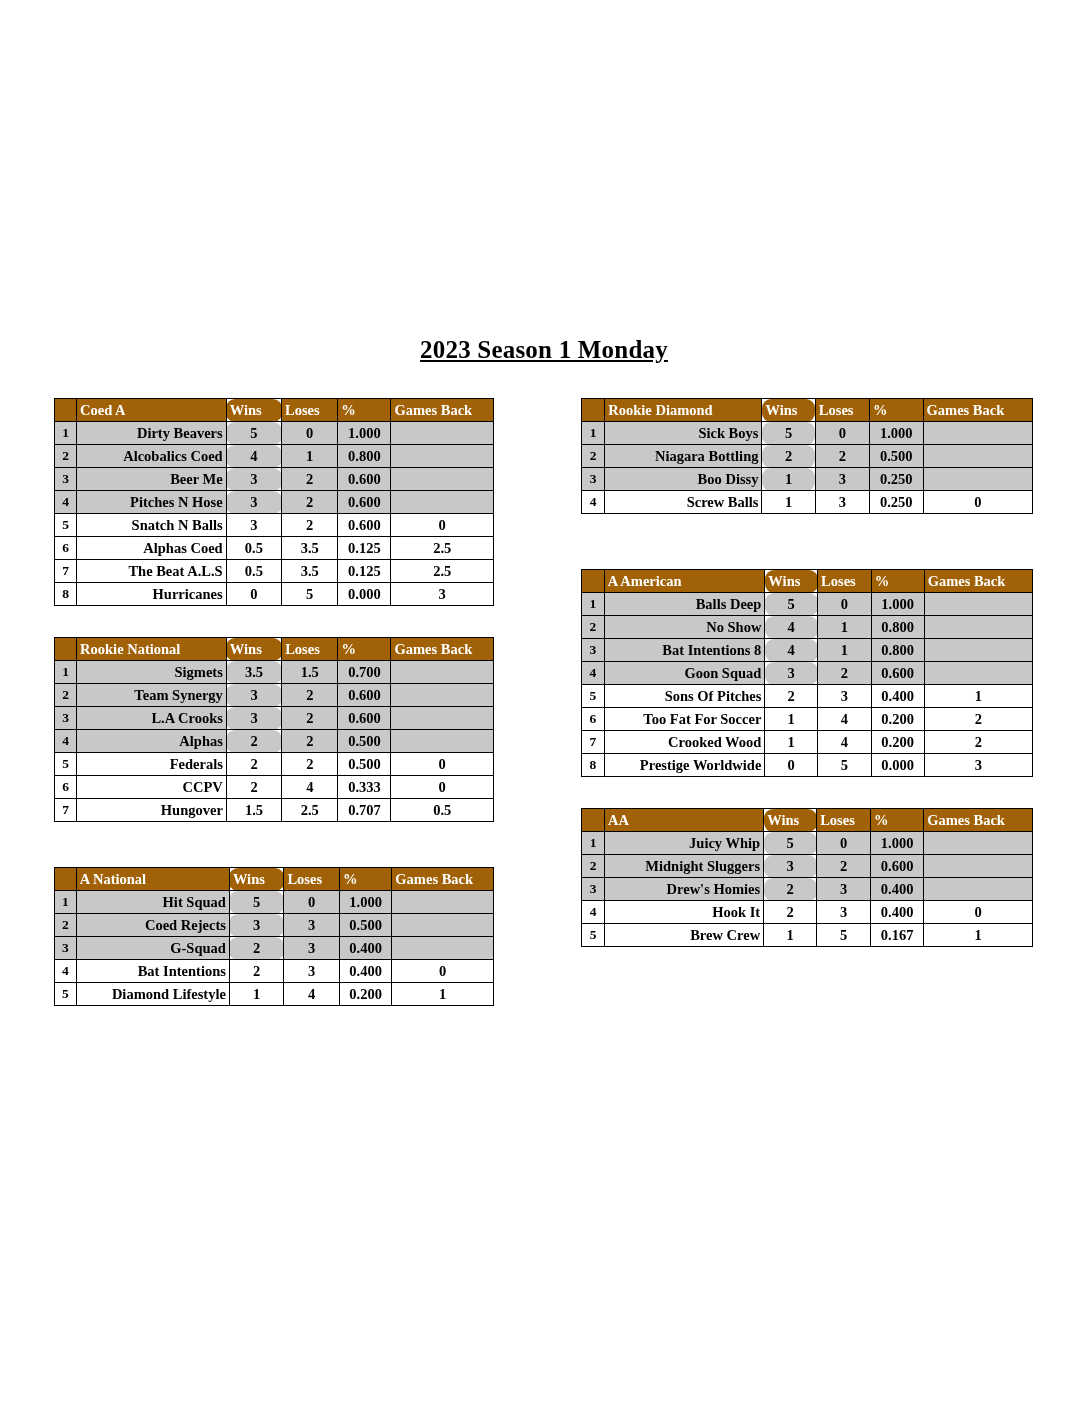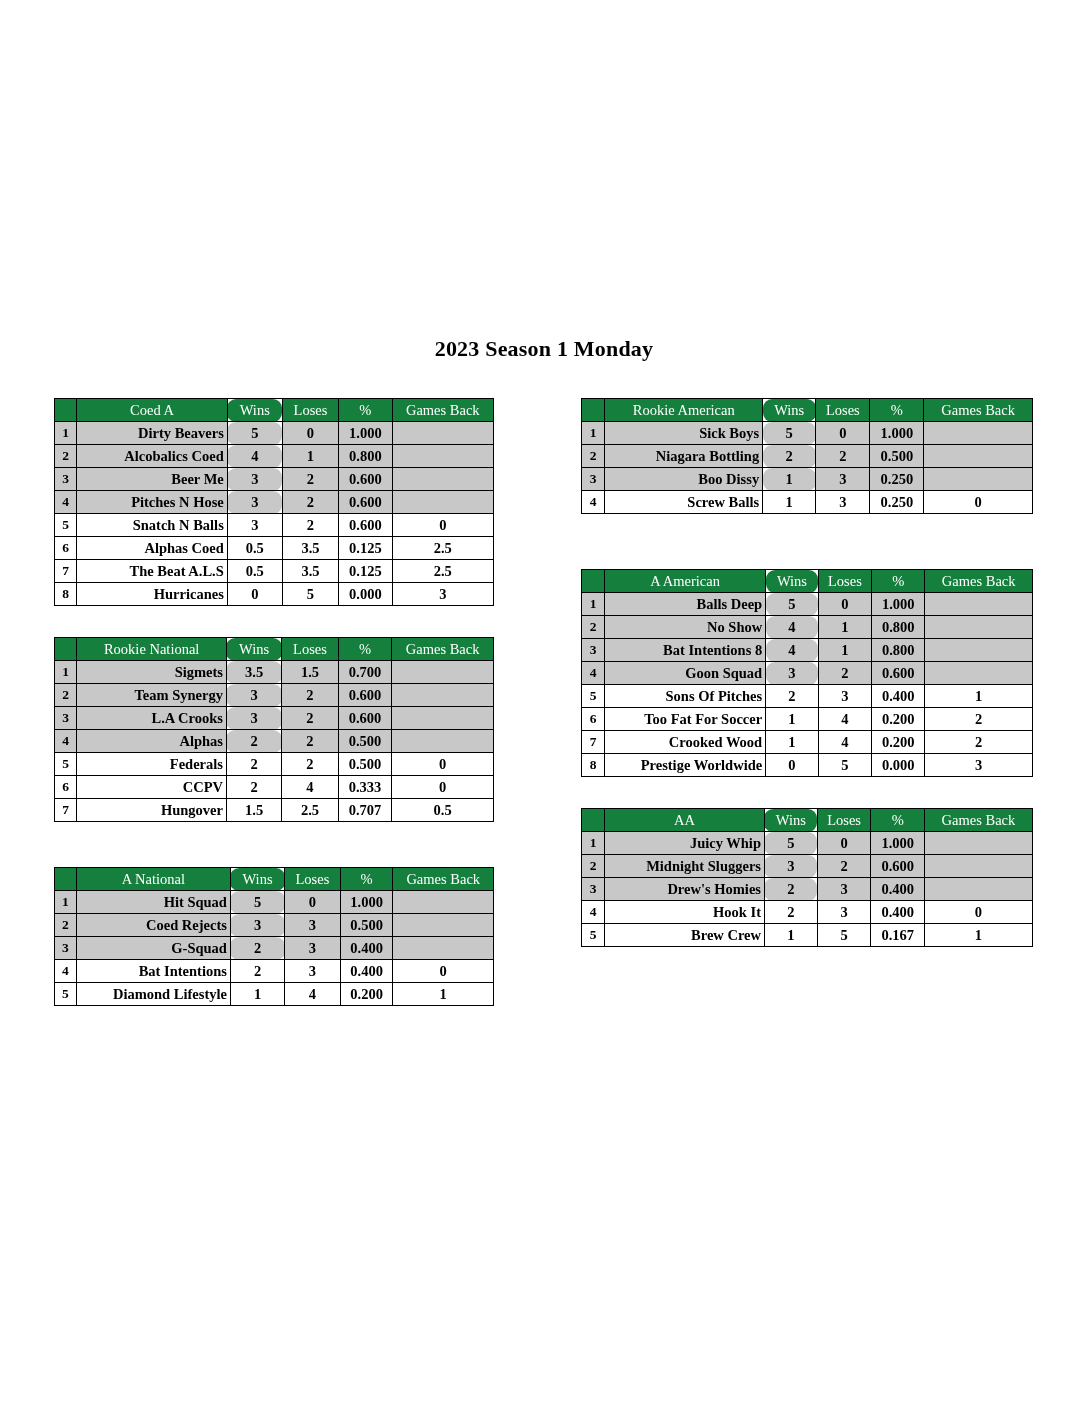--- a/index.html
+++ b/index.html
@@ -14,24 +14,25 @@
     color: #000000;
     position: relative;
     overflow: hidden;
   }
   .page-title {
     position: absolute;
     top: 336px;
     left: 0;
     width: 1088px;
     text-align: center;
-    font-size: 22px;
+    font-size: 25px;
     font-weight: bold;
     font-family: "Liberation Serif", serif;
     letter-spacing: 0.2px;
+    text-decoration: underline;
   }
   .col-left {
     position: absolute;
     left: 54px;
     top: 398px;
     width: 440px;
   }
   .col-right {
     position: absolute;
     left: 581px;
@@ -48,24 +49,24 @@
   table.standings td,
   table.standings th {
     border: 1px solid #000000;
     height: 22px;
     padding: 0 3px;
     line-height: 22px;
     white-space: nowrap;
     overflow: hidden;
   }
   thead th {
-    background: #15803d;
+    background: #a16207;
     color: #ffffff;
-    font-weight: normal;
-    text-align: center;
+    font-weight: bold;
+    text-align: left;
     font-size: 14.5px;
   }
   thead th.rank-head {
     width: 20px;
     padding: 0;
   }
   td.rank {
     width: 20px;
     text-align: center;
     padding: 0;
@@ -312,21 +313,21 @@
       </table>
     </div>
 </div>
 
 <div class="col-right">
   <div>
       <table class="standings">
         <thead>
           <tr>
             <th class="rank-head"></th>
-            <th class="w-team">Rookie American</th>
+            <th class="w-team">Rookie Diamond</th>
             <th class="w-wins">Wins</th>
             <th class="w-loses">Loses</th>
             <th class="w-pct">%</th>
             <th class="w-gb">Games Back</th>
           </tr>
         </thead>
         <tbody>
           <tr class="shaded">
             <td class="rank">1</td>
             <td class="team">Sick Boys</td>

